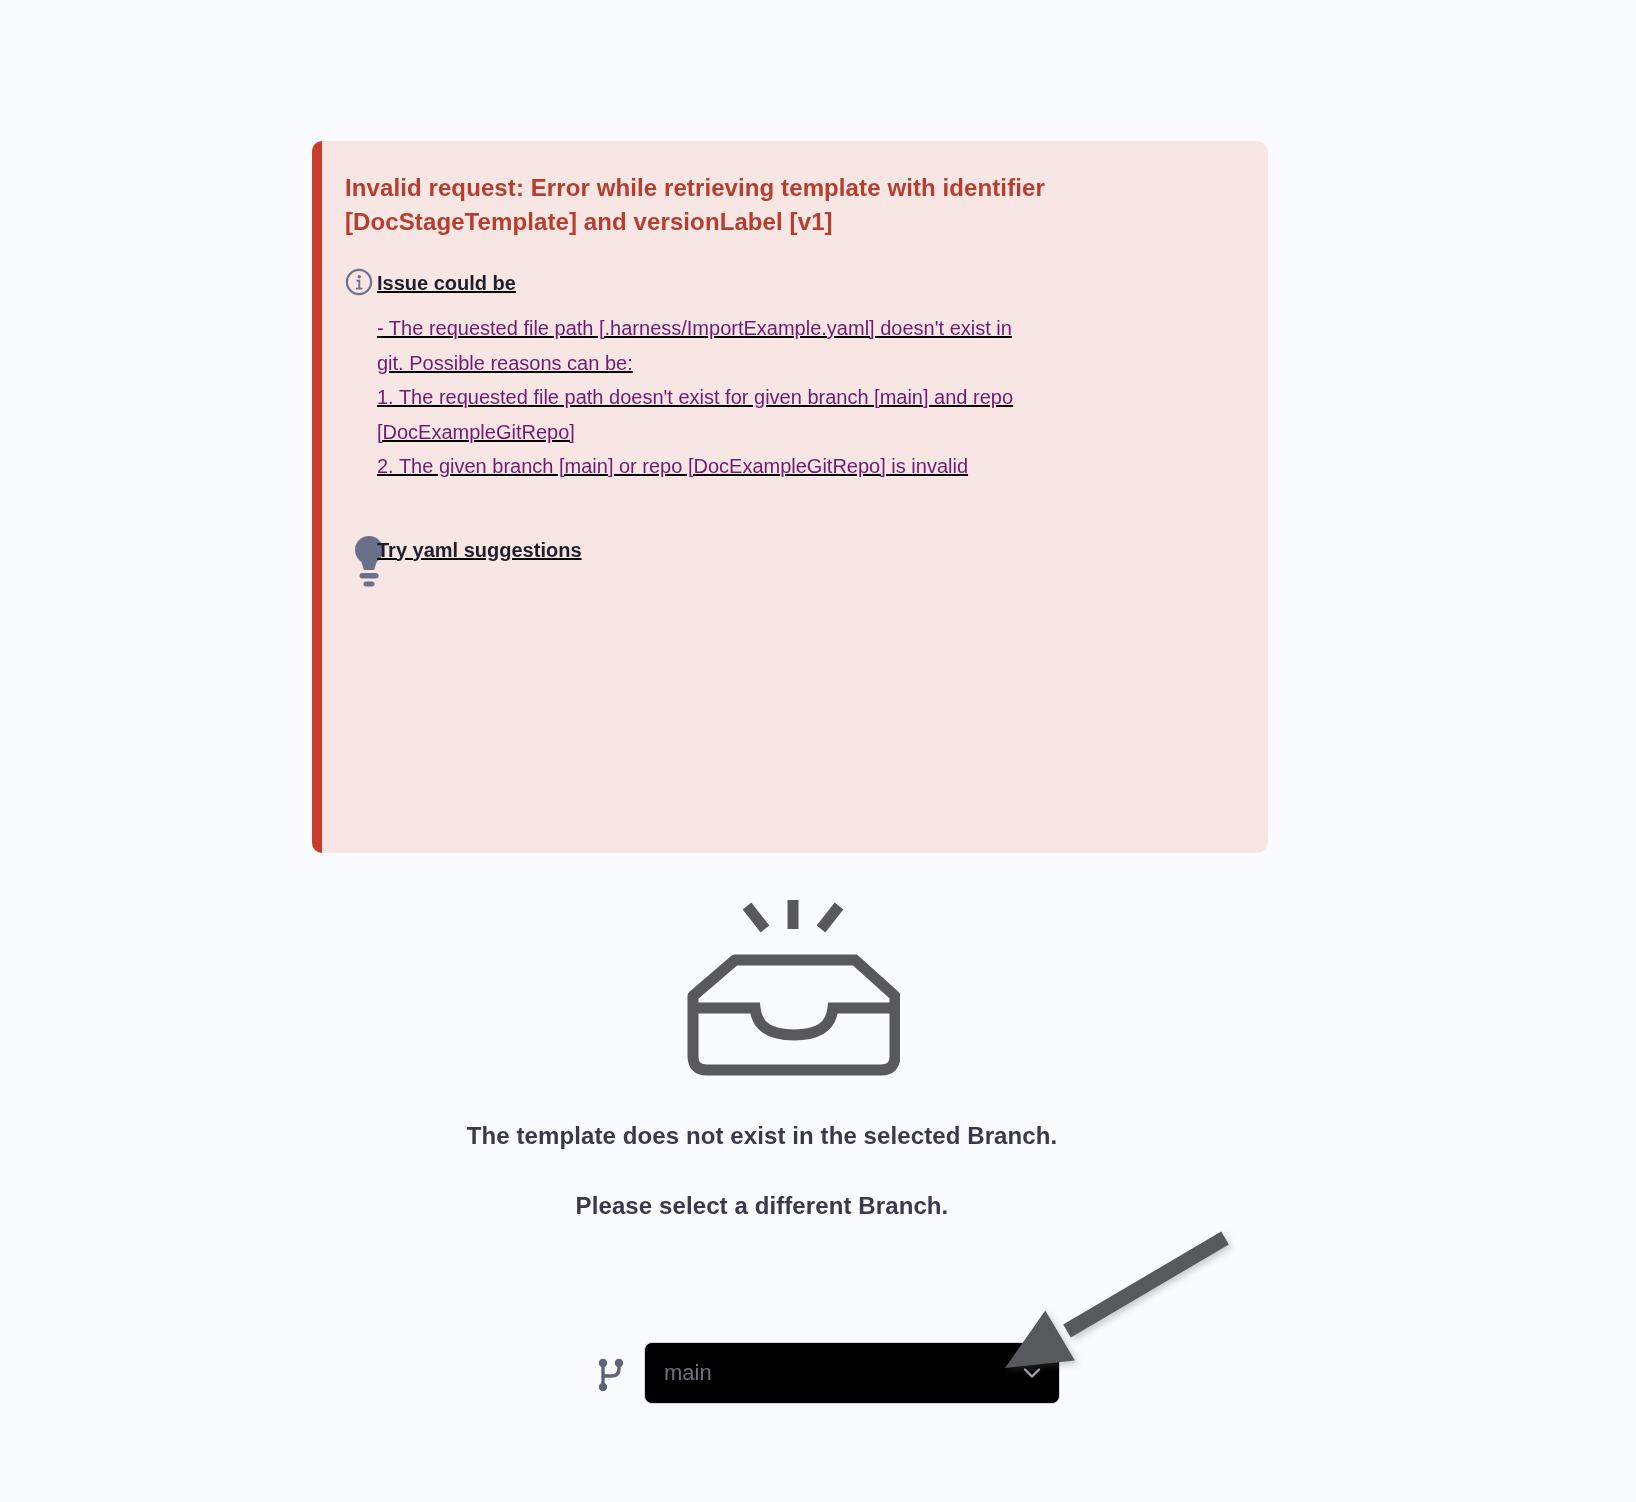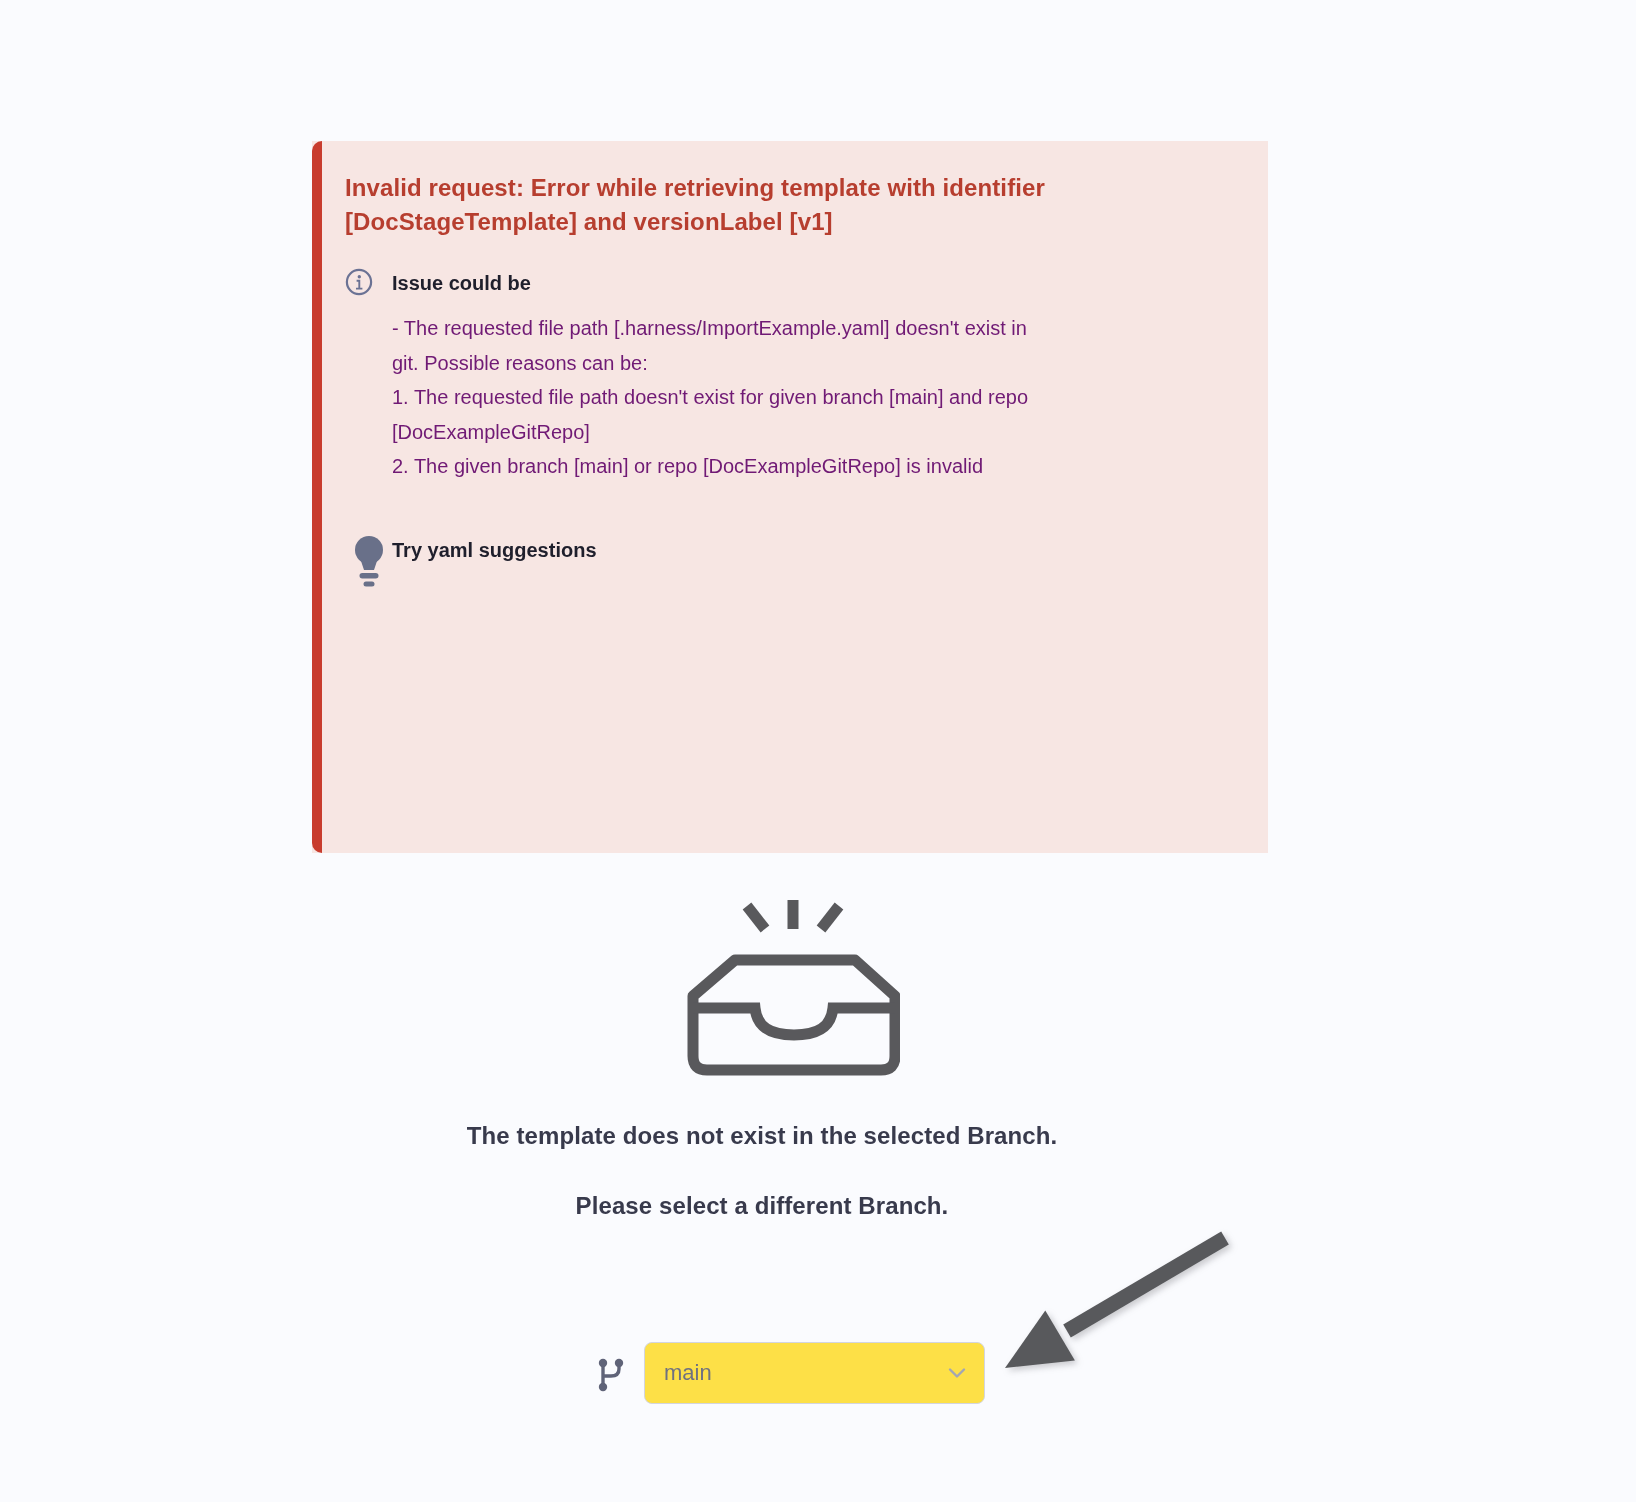--- a/index.html
+++ b/index.html
@@ -10,38 +10,38 @@
     position: relative;
     overflow: hidden;
   }
   .canvas { position: absolute; inset: 0; }
 
   
   .banner {
     position: absolute; left: 312px; top: 141px;
     width: 956px; height: 712px;
     background: #f7e6e3;
-    border-radius: 0;
+    border-radius: 12px;
     box-sizing: border-box;
   }
   .accent {
     position: absolute; left: 0; top: 0; bottom: 0; width: 10px;
     background: #c83c2e;
     border-radius: 12px 0 0 12px;
   }
   .banner-content { position: relative; padding: 30px 40px 0 33px; }
   .banner-title {
     color: #b73e2f; font-size: 24px; line-height: 34px; font-weight: 700;
     max-width: 870px; letter-spacing: 0.1px;
   }
   .banner-subtitle {
     color: #b73e2f; font-size: 24px; line-height: 34px; font-weight: 700;
     margin-top: 31px;
   }
-  .section { display: flex; gap: 17px; margin-top: 29px; }
+  .section { display: flex; gap: 2px; margin-top: 29px; text-decoration: underline; }
   .section2 { margin-top: 51px; }
   .sec-icon { flex: 0 0 30px; width: 30px; }
   .sec-heading {
     color: #1f1f2c; font-size: 20px; line-height: 26px; font-weight: 700;
     margin-top: 2px;
   }
   .sec-body {
     color: #701a75; font-size: 20px; line-height: 34.5px; font-weight: 400;
     margin-top: 15px; width: 795px; white-space: pre-wrap;
   }
@@ -53,22 +53,22 @@
     position: absolute; left: 0; width: 1524px; text-align: center;
     color: #383a4c; font-size: 24px; font-weight: 700; letter-spacing: 0.1px;
   }
   .msg-1 { top: 1122px; }
   .msg-2 { top: 1192px; }
 
   
   .branch-icon-svg { position: absolute; left: 595px; top: 1355px; }
   .branch-select {
     position: absolute; left: 644px; top: 1342px;
-    width: 341px; height: 62px;
-    background: #fde047;
+    width: 416px; height: 62px;
+    background: #000000;
     border: 1px solid #d3d5df;
     border-radius: 8px;
     box-sizing: border-box;
     cursor: pointer;
   }
   .branch-select-value {
     position: absolute; left: 19px; top: 50%; transform: translateY(-50%);
     color: #6f7180; font-size: 22px; font-weight: 400;
   }
   .chevron-svg {

